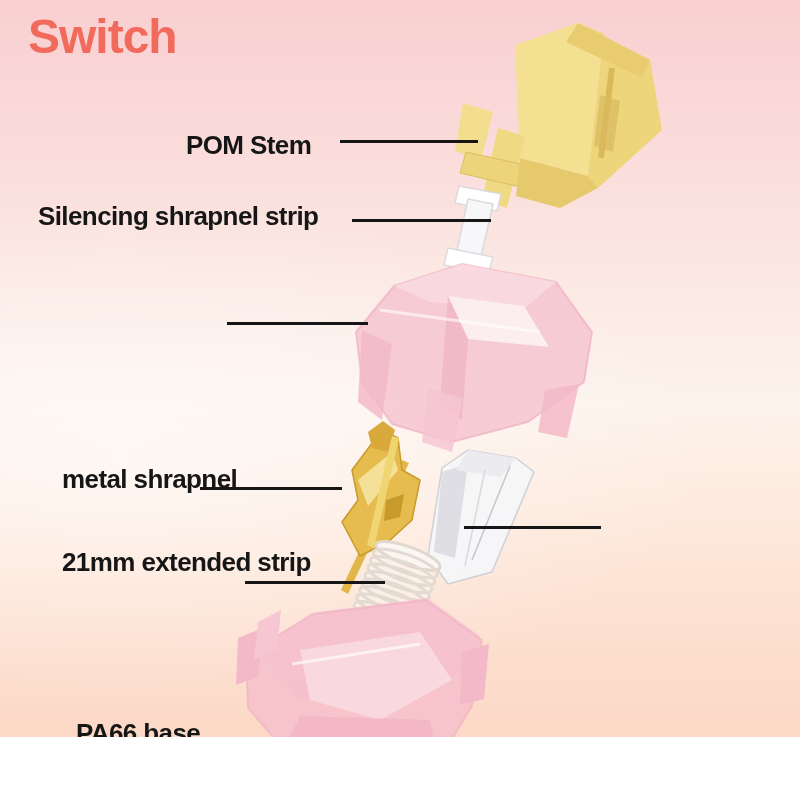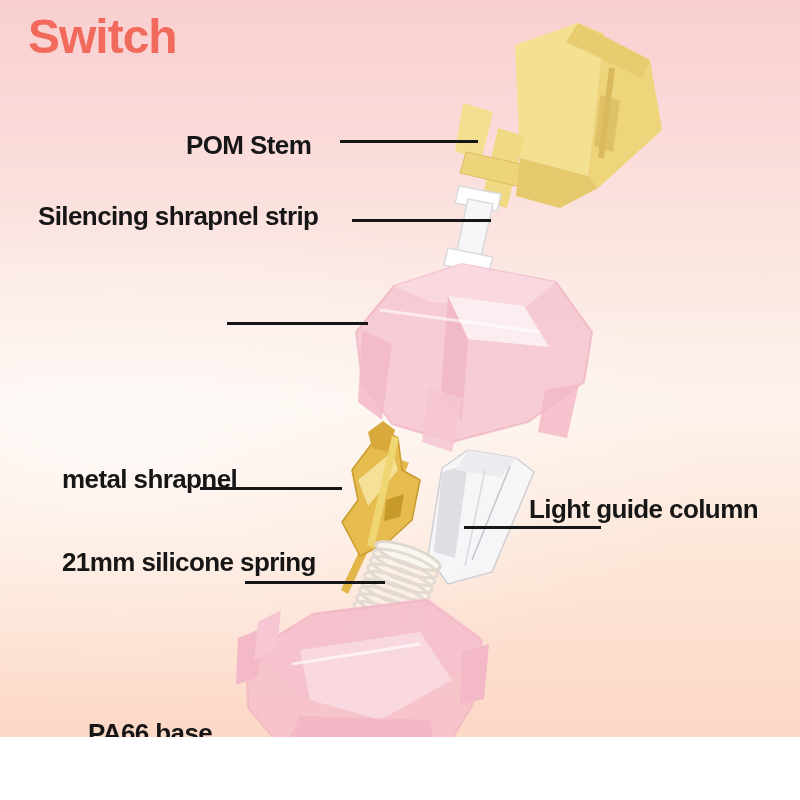--- a/index.html
+++ b/index.html
@@ -21,21 +21,21 @@
   .lbl{
     position:absolute;color:#161616;font-weight:700;
     font-size:26px;letter-spacing:-0.6px;white-space:nowrap;
   }
   #lbl-pom{left:186px;top:130px;}
   #lbl-strip{left:38px;top:201px;}
   #lbl-cover{left:38px;top:286px;}
   #lbl-shrapnel{left:62px;top:430px;margin-top:34px;}
   #lbl-light{left:529px;top:494px;}
   #lbl-spring{left:62px;top:547px;}
-  #lbl-base{left:88px;top:718px;}
+  #lbl-base{left:76px;top:718px;}
   .leader{
     position:absolute;height:3px;background:#161616;
   }
   #ln-pom{left:340px;top:140px;width:138px;}
   #ln-strip{left:352px;top:219px;width:139px;}
   #ln-cover{left:227px;top:322px;width:141px;}
   #ln-shrapnel{left:200px;top:487px;width:142px;}
   #ln-light{left:464px;top:526px;width:137px;}
   #ln-spring{left:245px;top:581px;width:140px;}
   #ln-base{left:215px;top:740px;width:142px;}
@@ -124,22 +124,21 @@
     </g>
   </svg>
 
   <div class="title">
     <div>Switch</div>
   </div>
 
   <div class="lbl" id="lbl-pom">POM Stem</div>
   <div class="lbl" id="lbl-strip">Silencing shrapnel strip</div>
   <div class="lbl" id="lbl-shrapnel">metal shrapnel</div>
-  <div class="lbl" id="lbl-light">Light guide column</div>
-  <div class="lbl" id="lbl-spring">21mm silicone spring</div>
+  <div class="lbl" id="lbl-spring">21mm extended strip</div>
   <div class="lbl" id="lbl-base">PA66 base</div>
 
   <div class="leader" id="ln-pom"></div>
   <div class="leader" id="ln-strip"></div>
   <div class="leader" id="ln-cover"></div>
   <div class="leader" id="ln-shrapnel"></div>
   <div class="leader" id="ln-light"></div>
   <div class="leader" id="ln-spring"></div>
   <div class="leader" id="ln-base"></div>
 

